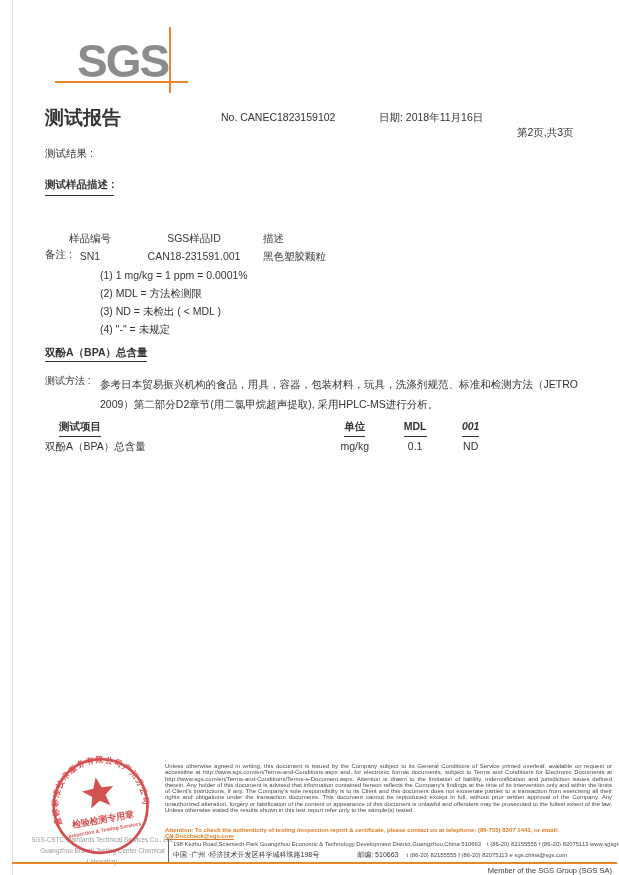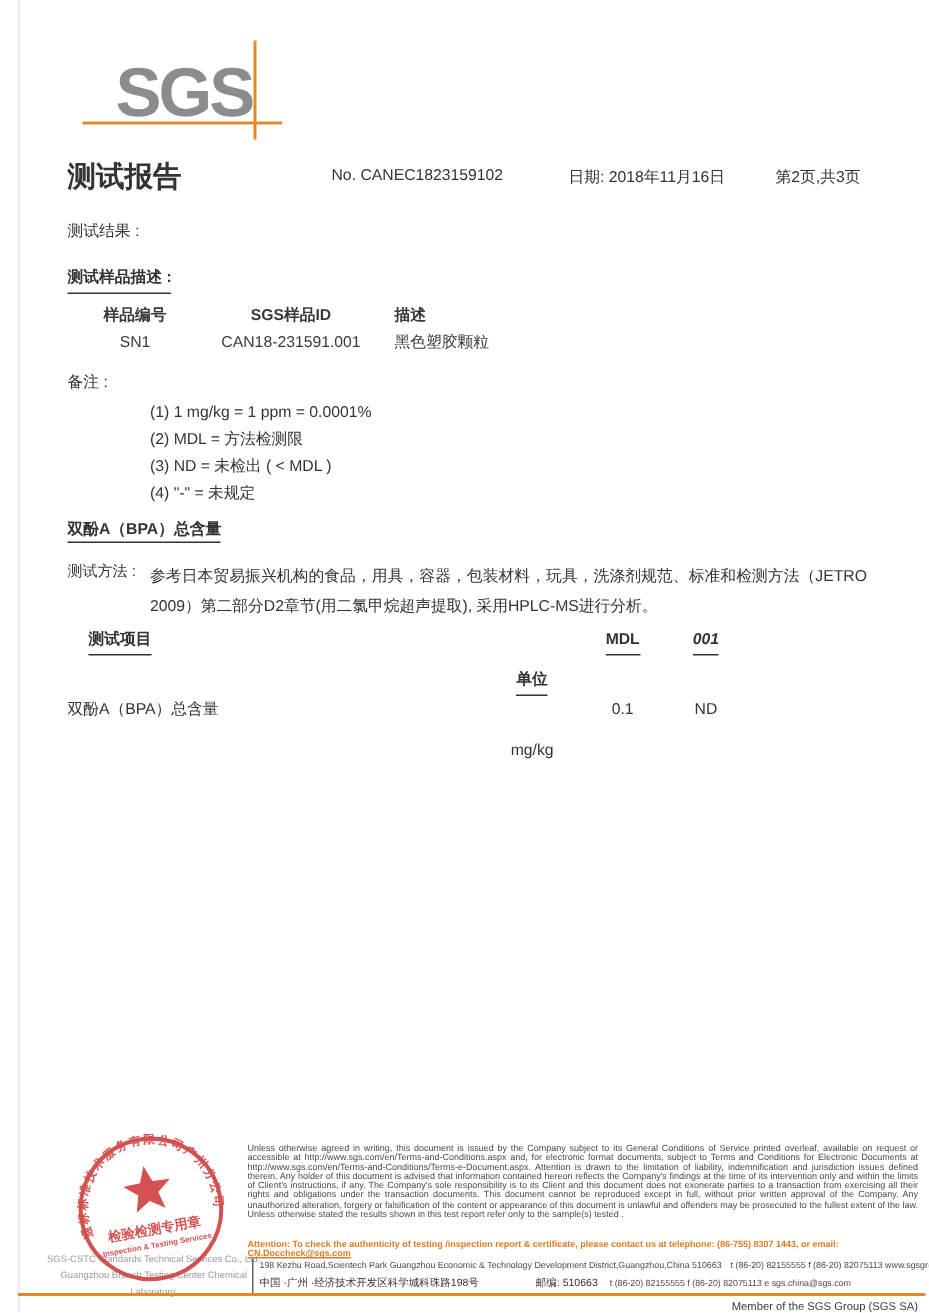--- a/index.html
+++ b/index.html
@@ -24,48 +24,48 @@
     color: #8a8c8e; letter-spacing: -2px;
     font-family: "Liberation Sans", sans-serif;
   }
   .logo-hline { left: 55px; top: 81px; width: 133px; height: 2px; background: #e8872a; }
   .logo-vline { left: 169px; top: 27px; width: 2px; height: 66px; background: #e8872a; }
 
   
   .doc-title { left: 45px; top: 105px; font-size: 19px; font-weight: bold; color: #333; }
   .report-no { left: 221px; top: 111px; font-size: 10.5px; color: #333; }
   .report-date { left: 379px; top: 111px; font-size: 10.5px; color: #333; }
-  .page-info { left: 517px; top: 111px; font-size: 10.5px; color: #333; }
+  .page-info { left: 517px; top: 126px; font-size: 10.5px; color: #333; }
 
   .results-label { left: 45px; top: 147px; font-size: 10.5px; color: #333; }
 
   .sample-heading { left: 45px; top: 178px; font-size: 10.5px; font-weight: bold; color: #333;
     border-bottom: 1px solid #333; padding-bottom: 3px; }
 
   .sample-table { left: 45px; top: 201px; width: 400px; font-size: 10.5px; }
   .sample-table .trow { display: flex; line-height: 18px; }
   .sample-table .c1 { width: 90px; text-align: center; }
   .sample-table .c2 { width: 118px; text-align: center; }
   .sample-table .c3 { width: 180px; text-align: left; padding-left: 10px; }
-  .sample-table .hd { font-weight: bold; }
+  .sample-table .hd { font-weight: normal; margin-top: 28px; }
 
   .notes-heading { left: 45px; top: 248px; font-size: 10.5px; color: #333; }
   .notes-list { left: 100px; top: 266px; font-size: 10.5px; color: #333; }
   .notes-list div { line-height: 18px; }
 
   .bpa-heading { left: 45px; top: 346px; font-size: 10.5px; font-weight: bold; color: #333;
     border-bottom: 1px solid #333; padding-bottom: 1px; }
 
   .method-label { left: 45px; top: 374px; font-size: 10px; color: #333; }
   .method-text { left: 100px; top: 374px; width: 478px; font-size: 10.5px; line-height: 20px; color: #333; text-align: justify; }
 
   .result-table { left: 45px; top: 417px; width: 450px; font-size: 10.5px; color: #333; }
   .result-table .trow { display: flex; line-height: 18px; }
   .result-table .col-item { width: 288px; text-align: left; }
-  .result-table .col-unit { width: 60px; text-align: center; margin-top: 27px; }
+  .result-table .col-unit { width: 60px; text-align: center; }
   .result-table .col-mdl { width: 64px; text-align: center; }
   .result-table .col-001 { width: 50px; text-align: center; }
   .result-table .hd span { display: inline-block; border-bottom: 1px solid #333; font-weight: bold; padding-bottom: 1px; }
   .result-table .hd .col-item span { margin-left: 14px; }
   .result-table .hd .col-001 span { font-style: italic; }
 
   
   .legal-text {
     left: 165px; top: 763px; width: 447px;
     font-size: 6px; line-height: 6.3px; color: #4a4a4a;

